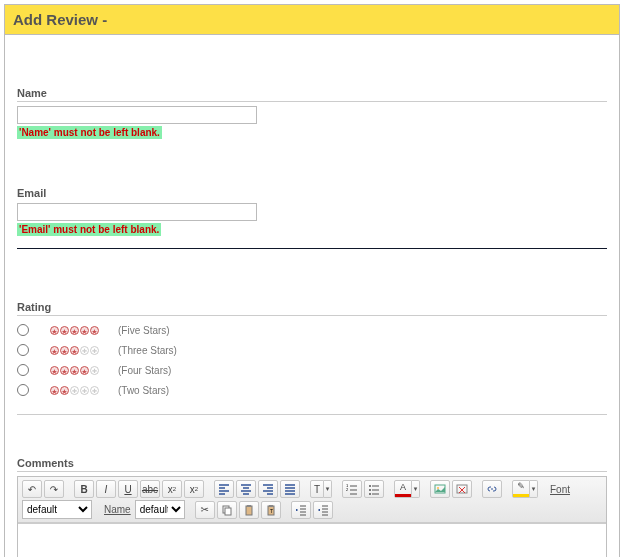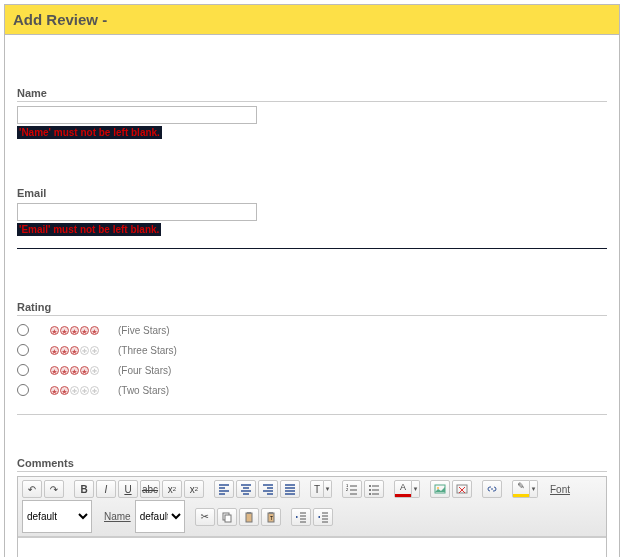--- a/index.html
+++ b/index.html
@@ -38,21 +38,21 @@
   }
   .text-input {
     width: 240px;
     height: 18px;
     border: 1px solid #bbb;
     font-size: 11px;
     padding: 1px 2px;
   }
   .error-msg {
     display: inline-block;
-    background: #0f172a;
+    background: #86efac;
     color: #d00000;
     font-weight: bold;
     font-size: 10px;
     padding: 1px 2px;
     margin: 2px 0 6px 0;
   }
   .rating-block { margin-top: 6px; }
   .rating-row {
     display: flex;
     align-items: center;
@@ -121,21 +121,21 @@
     border-radius: 2px;
     cursor: pointer;
   }
   .tb-btn svg { width: 12px; height: 12px; }
   .tb-sep {
     width: 4px;
     height: 18px;
     margin: 0 1px;
   }
   .tb-select {
-    height: 33px;
+    height: 19px;
     font-size: 10px;
     border: 1px solid #bbb;
     background: #fff;
   }
   .tb-label {
     font-size: 10px;
     color: #555;
     padding: 0 2px;
     text-decoration: underline;
   }

